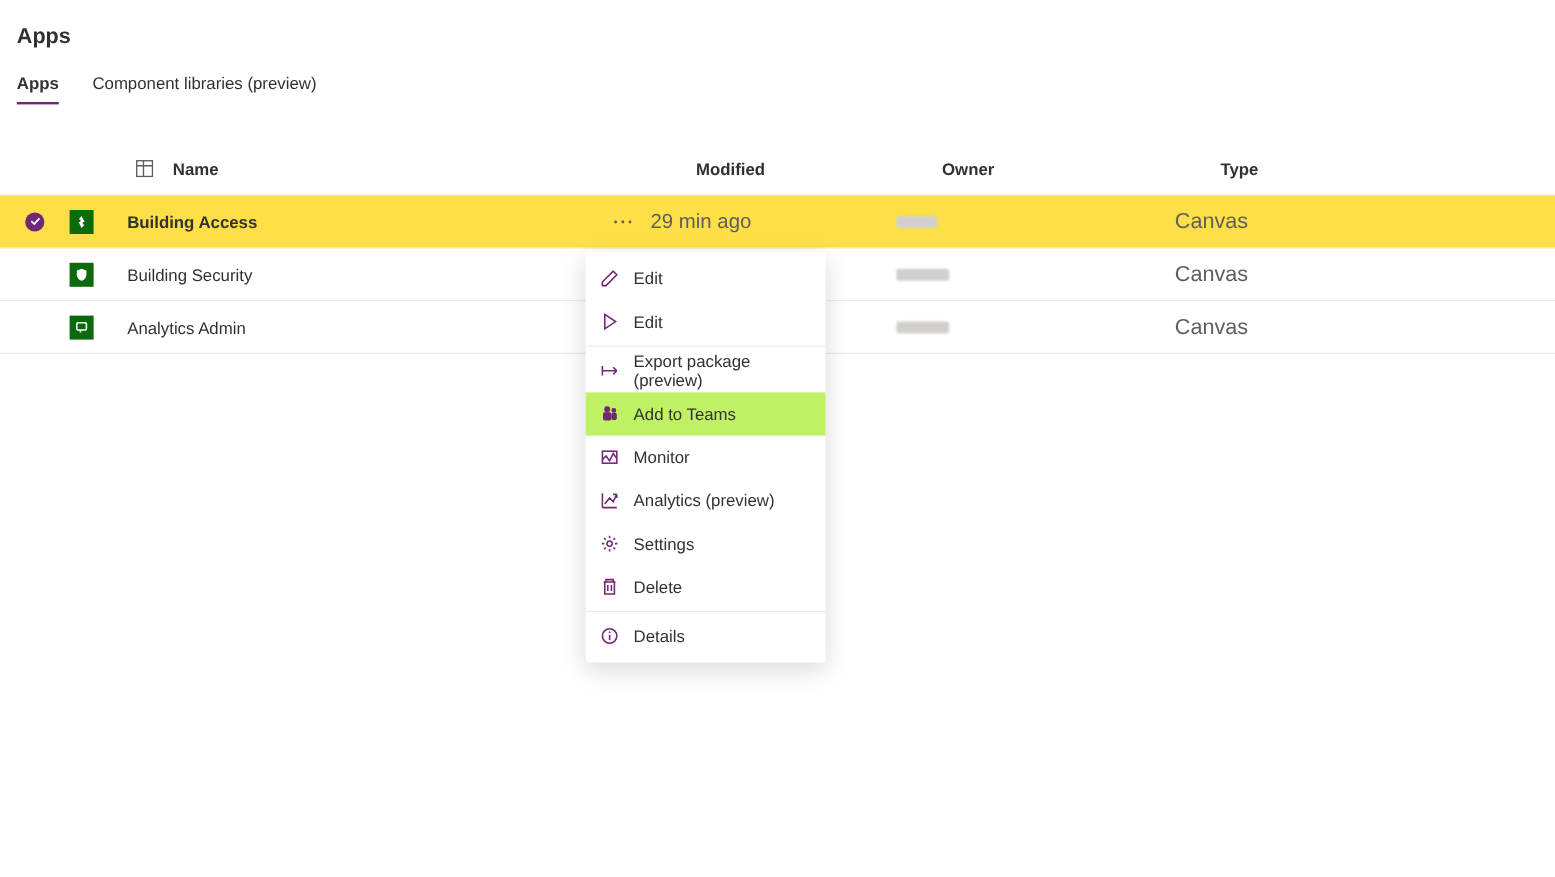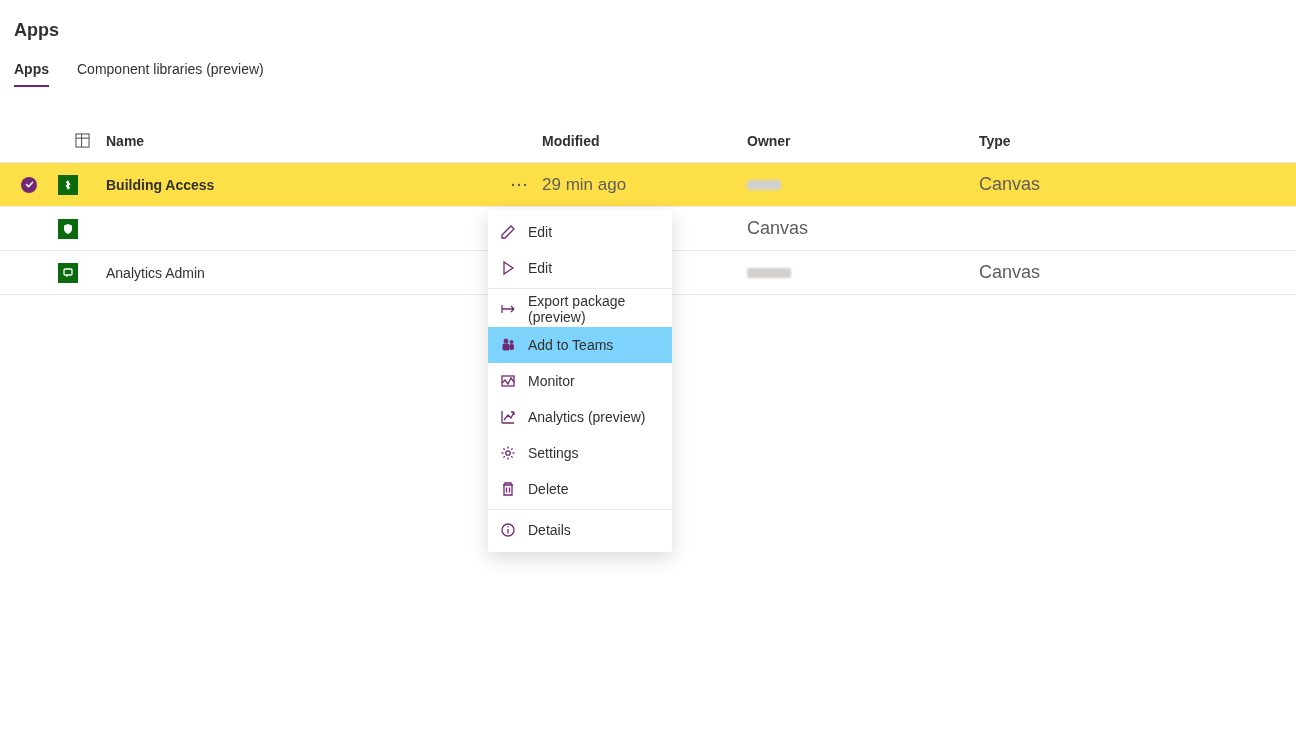--- a/index.html
+++ b/index.html
@@ -39,20 +39,21 @@
   .thead, .row {
     display: grid;
     grid-template-columns: 58px 48px 390px 46px 205px 232px 300px;
     align-items: center;
     height: 44px;
   }
   .thead {
     border-bottom: 1px solid #edebe9;
     font-weight: 600;
     color: #323130;
+    padding-left: 38px;
   }
   .thead .col-icon-head { display:flex; align-items:center; justify-content:center; }
   .row {
     border-bottom: 1px solid #edebe9;
   }
   .row.selected {
     background: #fde047;
   }
   .row.selected .name-cell { font-weight: 600; }
   .sel-cell { display:flex; align-items:center; justify-content:center; }
@@ -83,39 +84,39 @@
     background:#742774;
     display:flex;align-items:center;justify-content:center;
   }
   .radio-checked svg { width:9px;height:9px; }
 
   
   .menu {
     position: absolute;
     left: 488px;
     top: 210px;
-    width: 184px;
+    width: 200px;
     background: #fff;
     box-shadow: 0 6px 20px rgba(0,0,0,0.15);
     border-radius: 2px;
     padding: 4px 0;
     z-index: 100;
   }
   .menu-item {
     display:flex;
     align-items:center;
     gap:12px;
     padding: 0 12px;
     height: 36px;
     cursor:pointer;
     font-size:14px;
     color:#323130;
   }
   .menu-item:hover, .menu-item.hover {
-    background:#7dd3fc;
+    background:#bef264;
   }
   .menu-sep {
     height:1px;
     background:#edebe9;
     margin:2px 0;
   }
   .menu-icon {
     width:16px;height:16px;
     display:flex;align-items:center;justify-content:center;
     color:#742774;
@@ -182,20 +183,21 @@
 
   <div class="row">
     <div class="sel-cell"></div>
     <div class="app-icon-cell">
       <div class="app-icon">
         <svg width="12" height="12" viewBox="0 0 12 12" fill="#fff">
             <path d="M6 1 L10 2.5 V6 C10 8.5 8 10.5 6 11 C4 10.5 2 8.5 2 6 V2.5 Z"></path>
           </svg>
       </div>
     </div>
+    <div class="name-cell">Building Security</div>
     <div class="more-cell"></div>
     <div class="mod-cell"></div>
     <div class="owner-cell">
         <div class="owner-blur lg"></div>
       </div>
     <div class="type-cell">Canvas</div>
   </div>
 
   <div class="row">
     <div class="sel-cell"></div>

